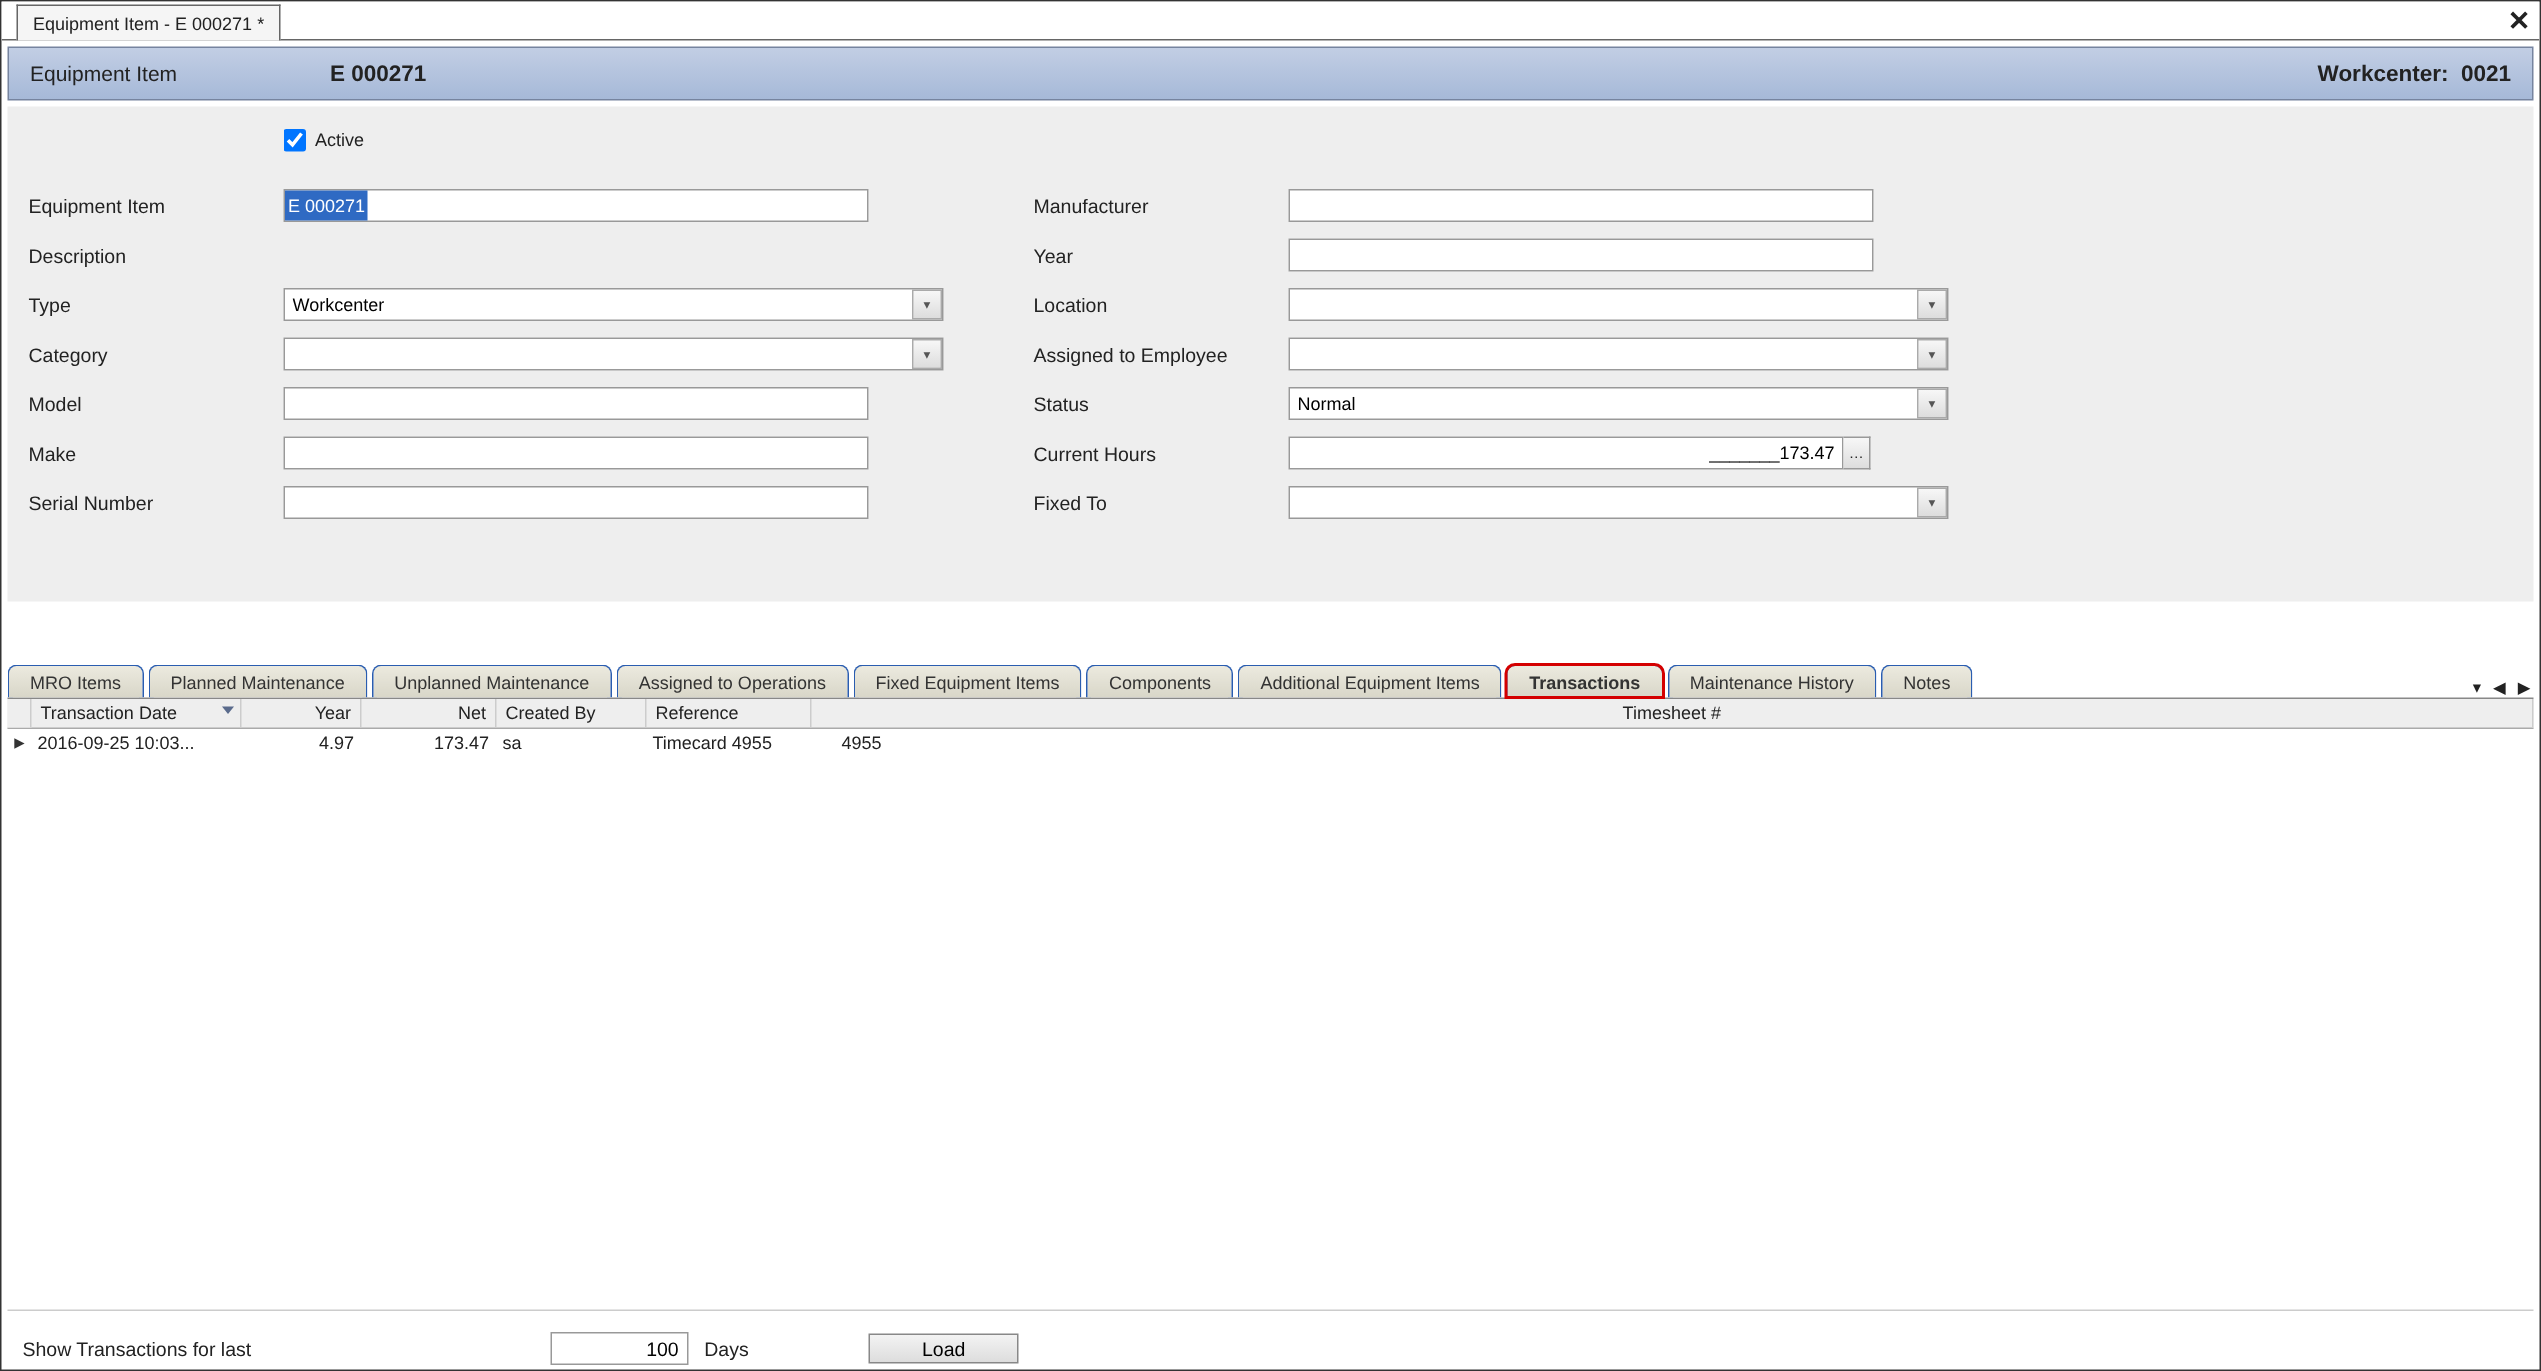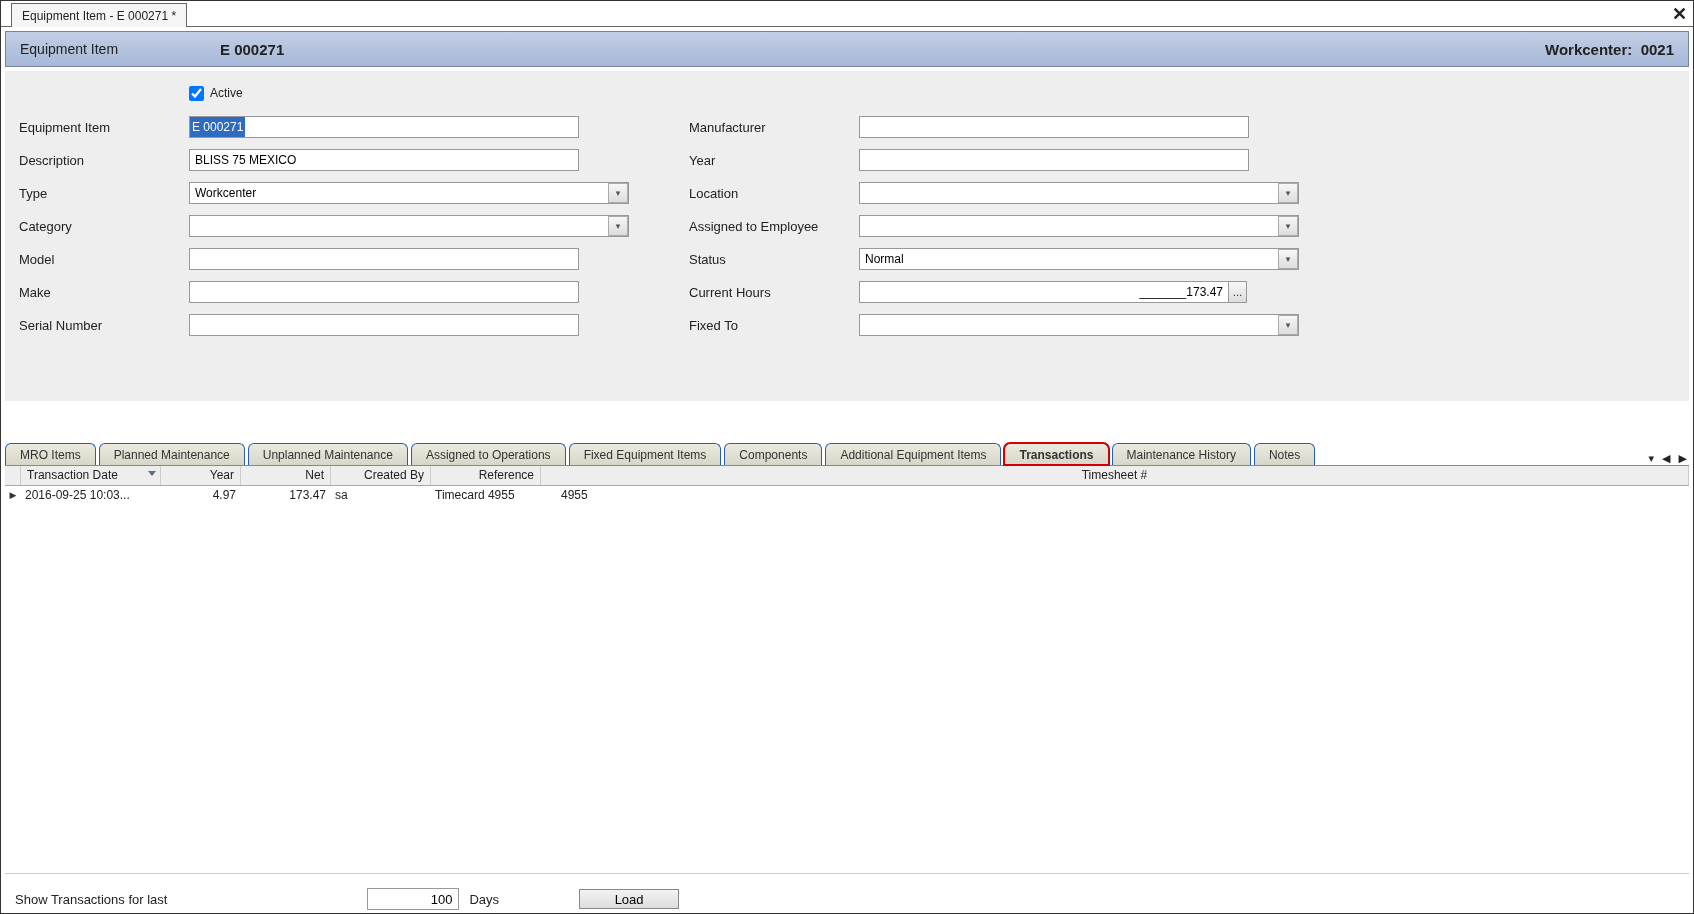--- a/index.html
+++ b/index.html
@@ -138,21 +138,21 @@
 }
 .grid-header {
   display:flex;
   background:#eee;
   border-bottom:1px solid #aaa;
   height:20px;
 }
 .gh {
   border-right:1px solid #ccc;
   padding: 2px 6px;
-  text-align:right;
+  text-align:left;
   font-size:12px;
   position:relative;
 }
 .gh.left { text-align:left;}
 .sort-ind {
   position:absolute; right:4px; top:5px;
   width:0;height:0;
   border-left:4px solid transparent;
   border-right:4px solid transparent;
   border-top:5px solid #5a6b8c;
@@ -214,36 +214,35 @@
 <div class="header-bar">
   <span class="header-title">Equipment Item</span>
   <span class="header-id">E 000271</span>
   <span class="header-workcenter">
     <span>Workcenter:</span>
     &nbsp;<span>0021</span>
   </span>
 </div>
 
 <div class="content-area">
-  <div class="form-row" style="margin-left:170px; margin-bottom:10px;">
+  <div class="form-row" style="margin-left:170px; margin-bottom:20px;">
     <input type="checkbox" class="chk" checked="" style="">
     <span>Active</span>
   </div>
   <div class="form-container">
     <div class="form-col">
       <div class="form-row">
         <span class="form-label">Equipment Item</span>
         <div class="hl-wrap">
           <input class="form-input" style="">
           <span class="hl-text">E 000271</span>
         </div>
       </div>
       <div class="form-row">
         <span class="form-label">Description</span>
-        <input class="form-input" value="BLISS 75 MEXICO" style="">
       </div>
       <div class="form-row">
         <span class="form-label">Type</span>
         <div class="form-select-wrap">
           <input class="form-select" value="Workcenter" style="">
           <div class="select-btn">▾</div>
         </div>
       </div>
       <div class="form-row">
         <span class="form-label">Category</span>

